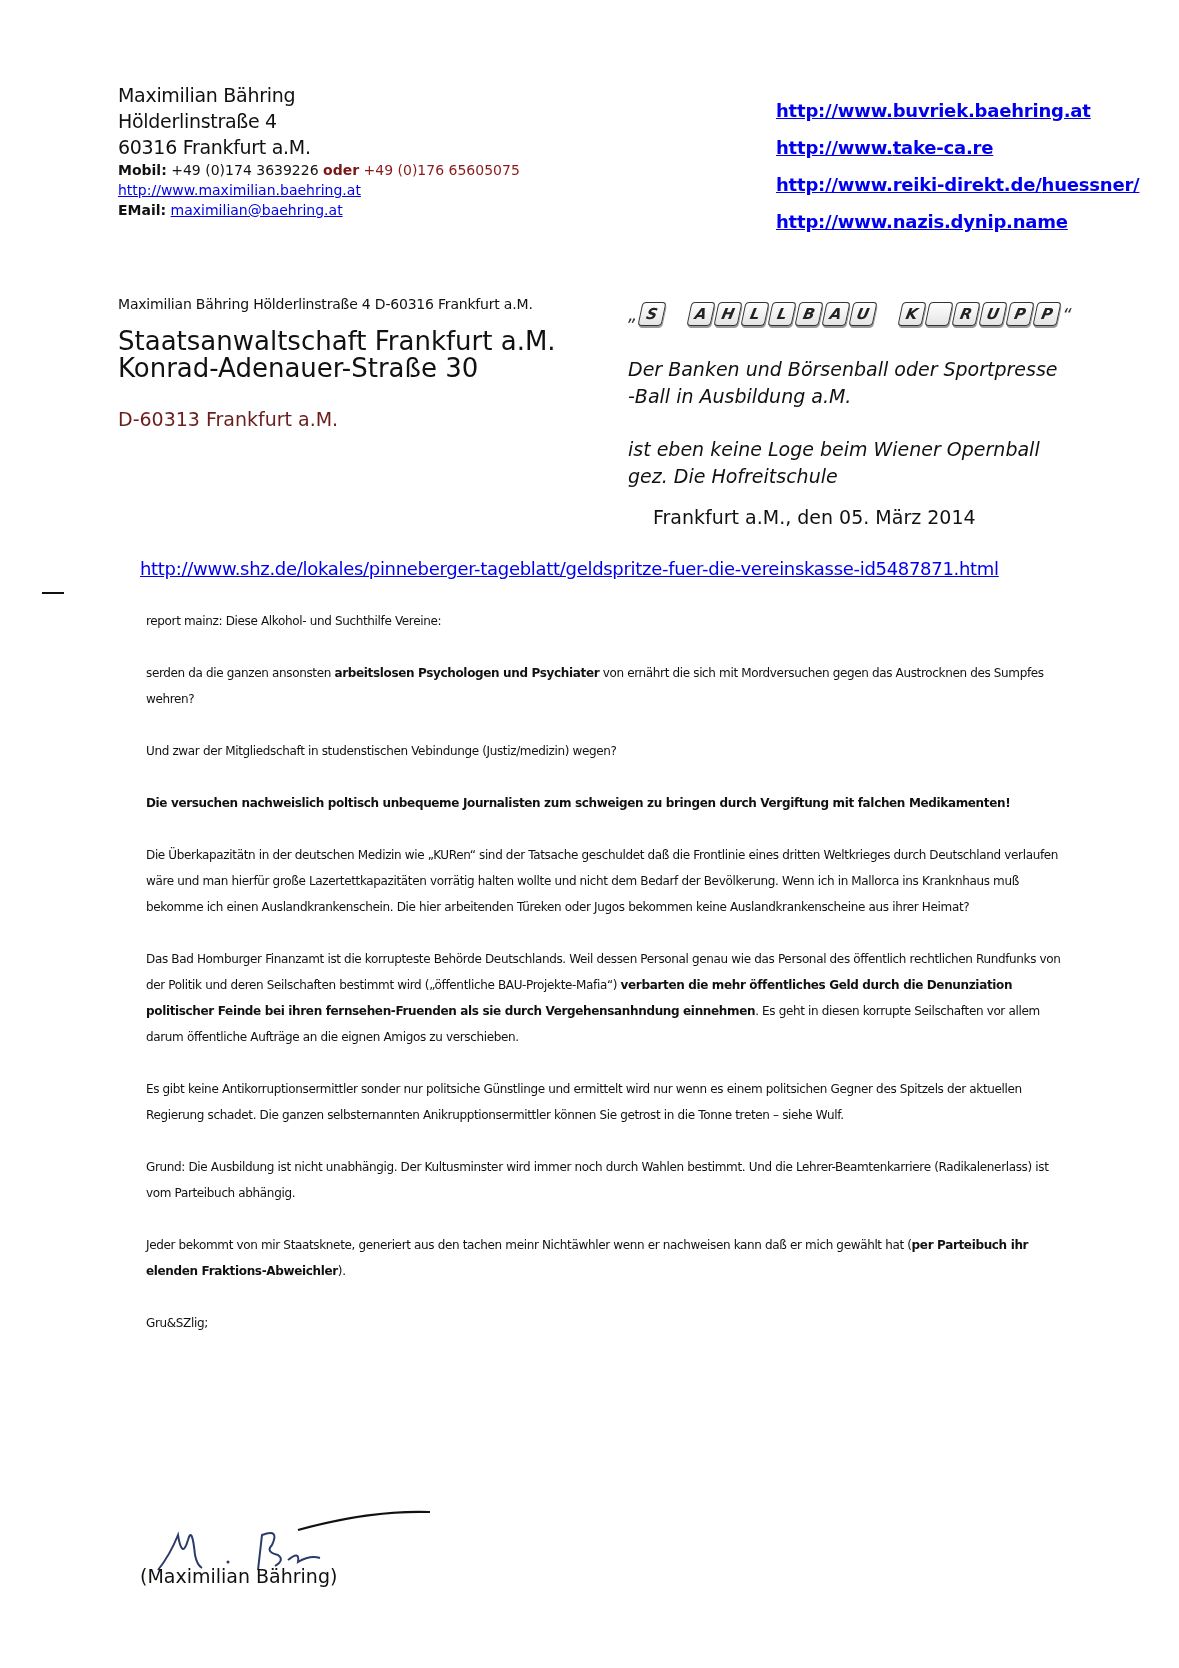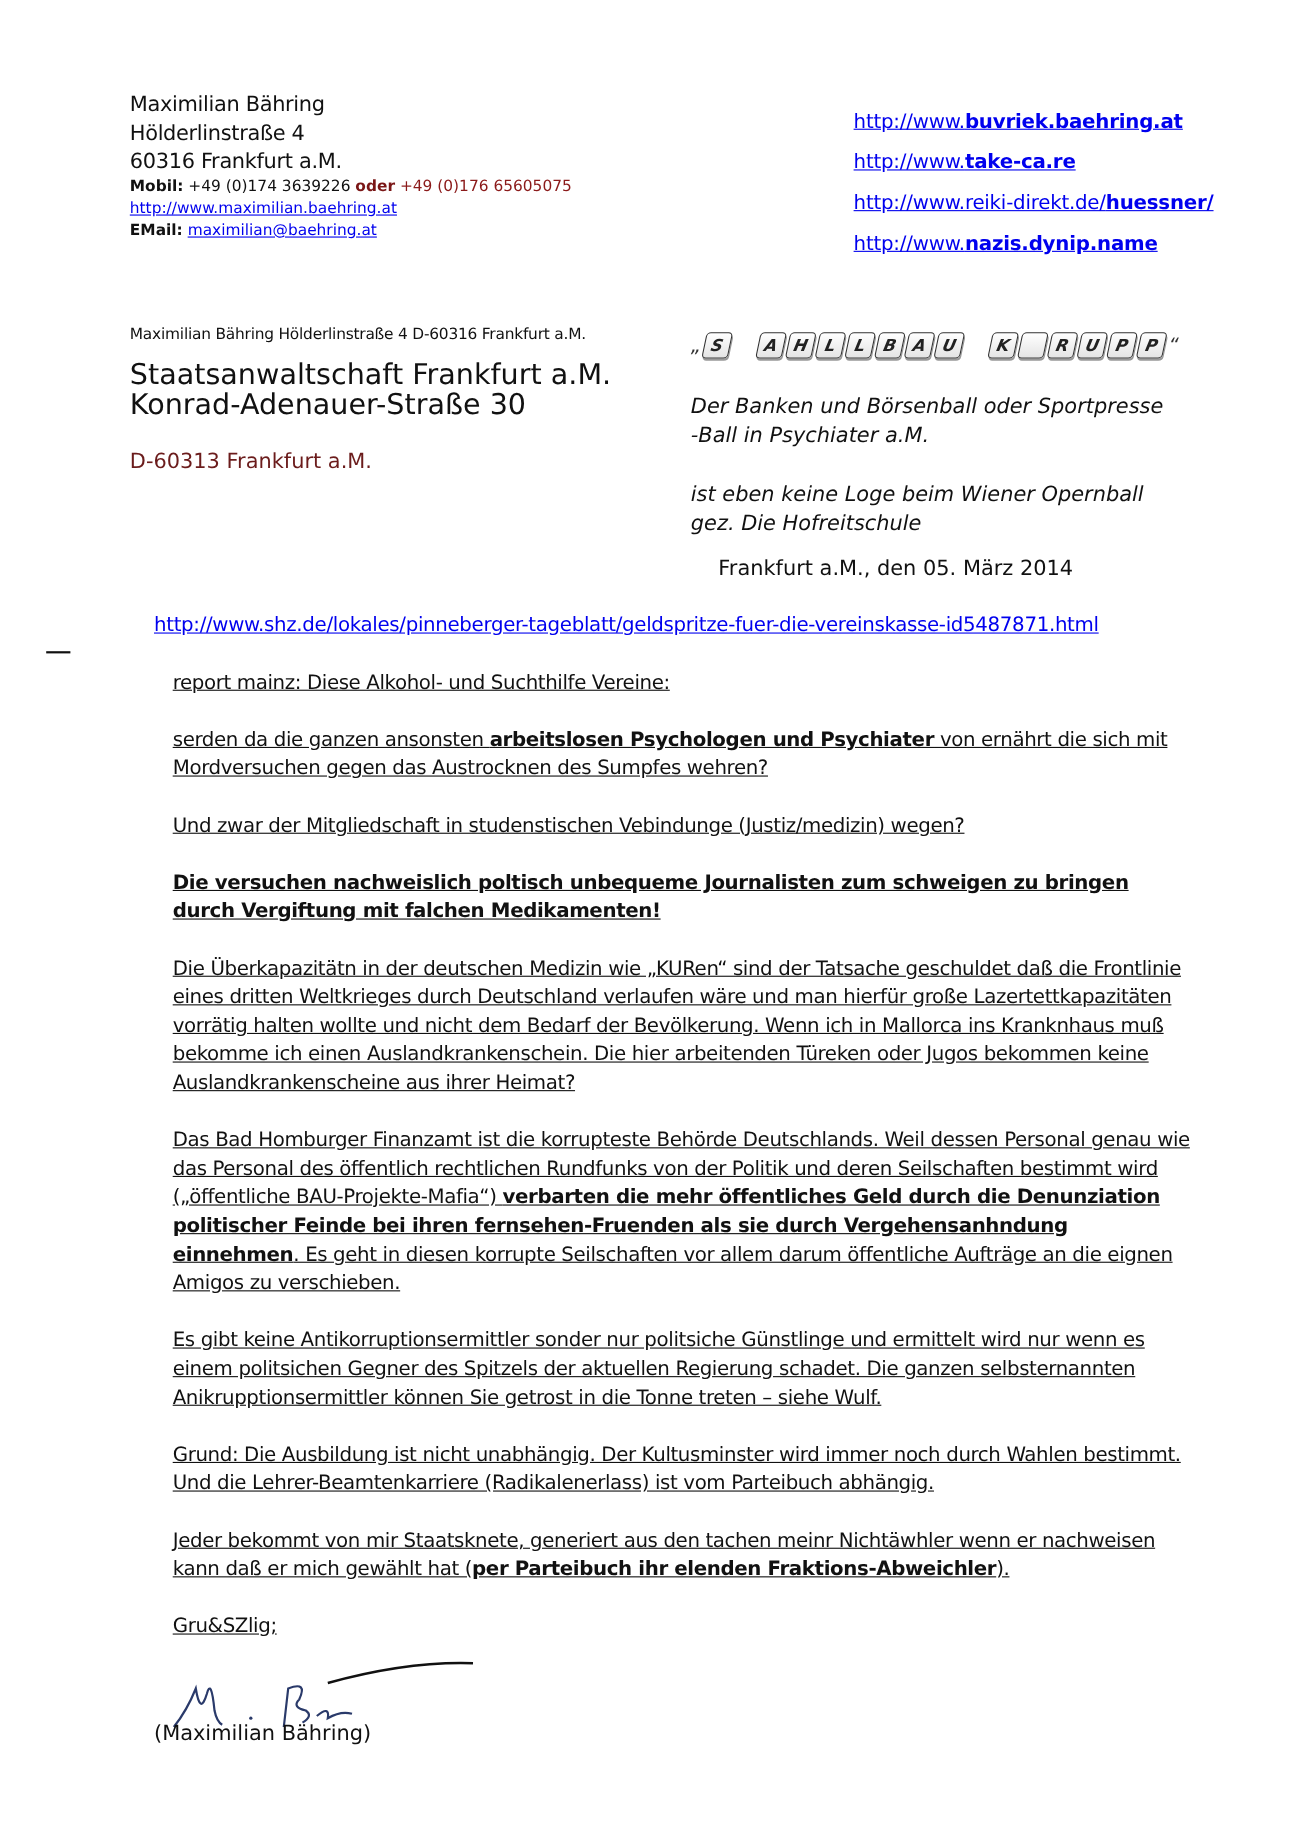--- a/index.html
+++ b/index.html
@@ -10,40 +10,40 @@
   .abs { position: absolute; }
   a, .link { color: #0000ee; text-decoration: underline; }
   .sender { left: 118px; top: 82px; }
   .sender .big { font-size: 19px; line-height: 26px; font-weight: normal; letter-spacing: -0.3px; }
   .sender .small { font-size: 14px; line-height: 20px; }
   .sender .lbl { font-weight: bold; }
   .dark-red { color: #7a1616; }
   .red-num { color: #8b1a1a; }
   .weblinks { left: 776px; top: 92px; }
   .weblinks div { font-size: 18px; line-height: 37px; font-weight: bold; letter-spacing: -0.2px; }
-  .weblinks .thin { font-weight: normal; margin-top: 17px; }
+  .weblinks .thin { font-weight: bold; margin-top: 17px; }
   .returnaddr { left: 118px; top: 296px; font-size: 14px; letter-spacing: -0.2px; }
   .recipient { left: 118px; top: 328px; font-size: 26px; line-height: 27px; }
   .recipient-city { left: 118px; top: 408px; font-size: 19px; color: #6b1c1c; }
   .tiles { left: 628px; top: 302px; display: flex; align-items: center; gap: 3px; }
   .tile {
     width: 22px; height: 22px; border: 1.5px solid #333; border-radius: 4px;
     font-size: 15px; font-weight: bold; font-style: italic; display: flex;
     align-items: center; justify-content: center; color: #222;
     background: linear-gradient(#fff, #e4e4e4); transform: skewX(-12deg);
     box-shadow: 1px 2px 0 #999;
   }
   .tile.gap { margin-left: 22px; }
   .quote { font-size: 18px; font-style: italic; color: #333; }
   .italic-block { left: 628px; top: 356px; font-size: 19px; font-style: italic; line-height: 27px; }
   .italic-block p { margin: 0 0 26px 0; }
   .date { left: 653px; top: 506px; font-size: 19px; }
   .article-link { left: 140px; top: 558px; font-size: 18px; letter-spacing: -0.3px; }
   .margin-dash { left: 42px; top: 592px; width: 22px; height: 2px; background: #111; }
-  .body-text { left: 157px; top: 608px; width: 930px; font-size: 18px; line-height: 26px; letter-spacing: -0.35px; text-decoration: underline; }
+  .body-text { left: 146px; top: 608px; width: 930px; font-size: 12px; line-height: 26px; letter-spacing: -0.35px; }
   .body-text p { margin: 0 0 26px 0; }
   .body-text b { font-weight: bold; }
   .sig { left: 140px; top: 1500px; width: 320px; height: 80px; }
   .signame { left: 140px; top: 1565px; font-size: 19px; }
 </style>
 </head>
 <body>
 
 <div class="abs sender">
   <div class="big">Maximilian Bähring</div>
@@ -94,21 +94,21 @@
   <span class="tile">R</span>
   <span class="tile">U</span>
   <span class="tile">P</span>
   <span class="tile">P</span>
   <span class="quote">“</span>
 </div>
 
 <div class="abs italic-block">
   <p>
     <span>Der Banken und Börsenball oder Sportpresse</span><br>
-    <span>-Ball in Psychiater a.M.</span>
+    <span>-Ball in Ausbildung a.M.</span>
   </p>
   <p>
     <span>ist eben keine Loge beim Wiener Opernball</span><br>
     <span>gez. Die Hofreitschule</span>
   </p>
 </div>
 
 <div class="abs date">Frankfurt a.M., den 05. März 2014</div>
 
 <div class="abs article-link link">http://www.shz.de/lokales/pinneberger-tageblatt/geldspritze-fuer-die-vereinskasse-id5487871.html</div>

